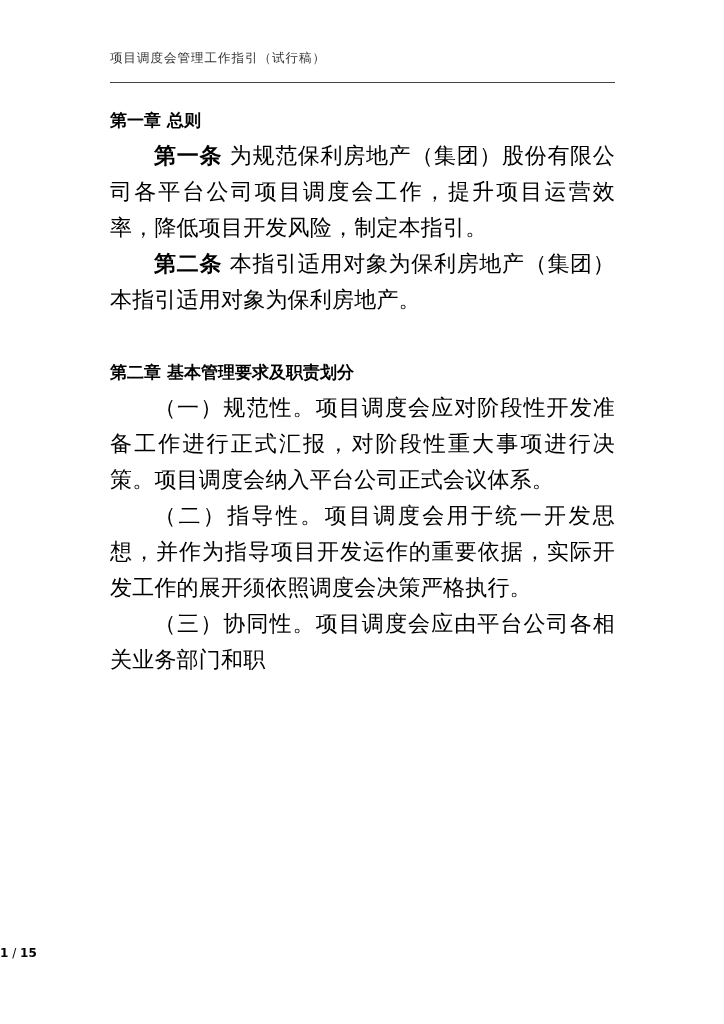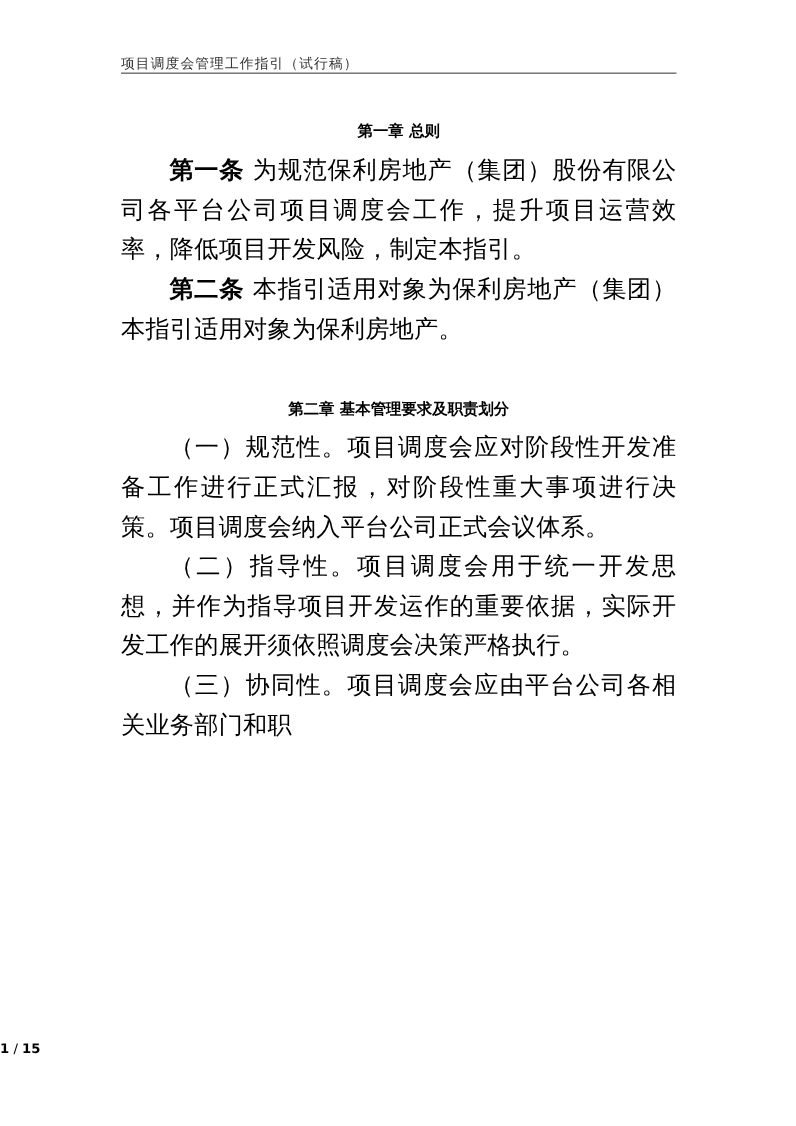--- a/index.html
+++ b/index.html
@@ -1,22 +1,22 @@
 <!DOCTYPE html>
 <html><head>
 <meta charset="utf-8">
 <style>
   html, body { margin: 0; padding: 0; background: #ffffff; }
   body { width: 724px; height: 1024px; position: relative; overflow: hidden;
          font-family: "DejaVu Sans", "Liberation Sans", sans-serif; color: #000; }
   .header { position: absolute; left: 110px; top: 50px; width: 505px;
             font-size: 12.5px; color: #333; letter-spacing: 1px;
-            border-bottom: 1.5px solid #444; padding-bottom: 0; line-height: 16px; }
+            border-bottom: 1.5px solid #444; padding-bottom: 16px; line-height: 16px; }
   .content { position: absolute; left: 110px; top: 102px; width: 505px; }
-  .chapter { text-align: center; font-weight: bold; font-size: 14px; line-height: 36px; height: 36px; }
+  .chapter { text-align: left; font-weight: bold; font-size: 17px; line-height: 36px; height: 36px; }
   .para { font-size: 22px; line-height: 36px; text-indent: 2em; text-align: justify; margin: 0; letter-spacing: 0.2px; }
   .para b { font-weight: bold; }
   .gap { height: 36px; }
   .footer { position: absolute; left: 0; width: 724px; top: 946px; 
             font-size: 12px; font-weight: bold; }
   .footer .sep { font-weight: normal; }
 </style>
 </head>
 <body>
 

